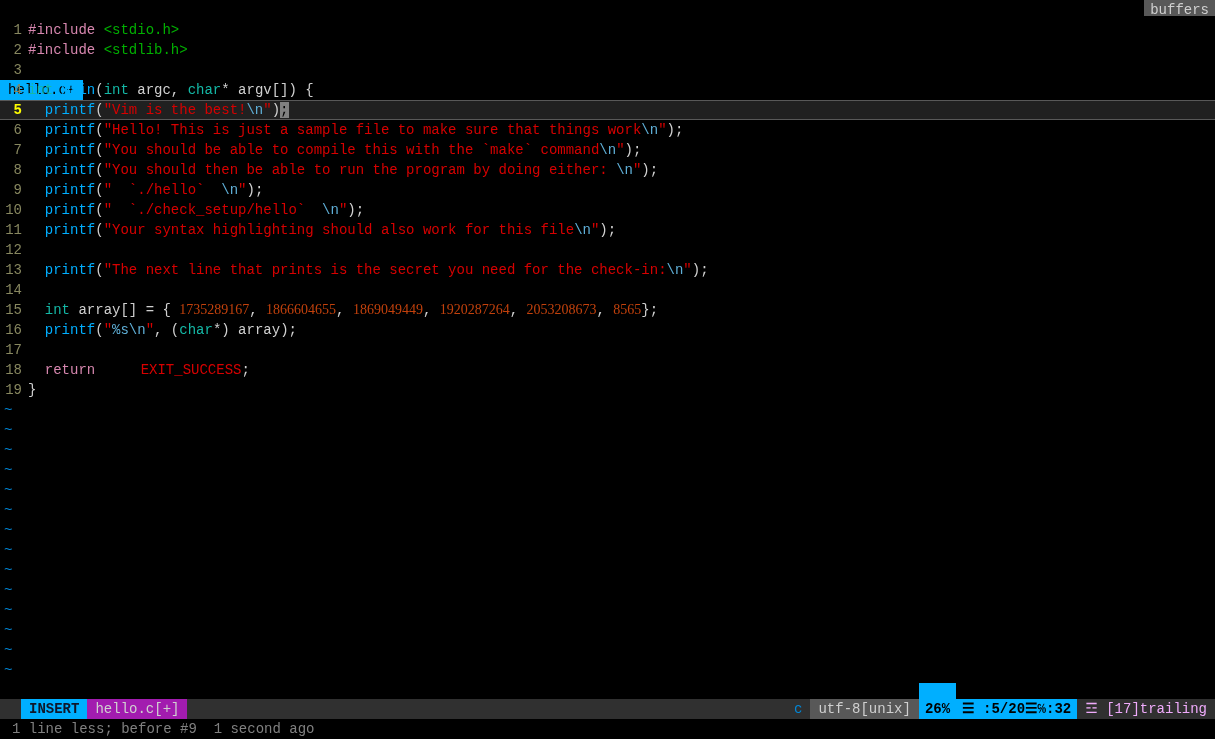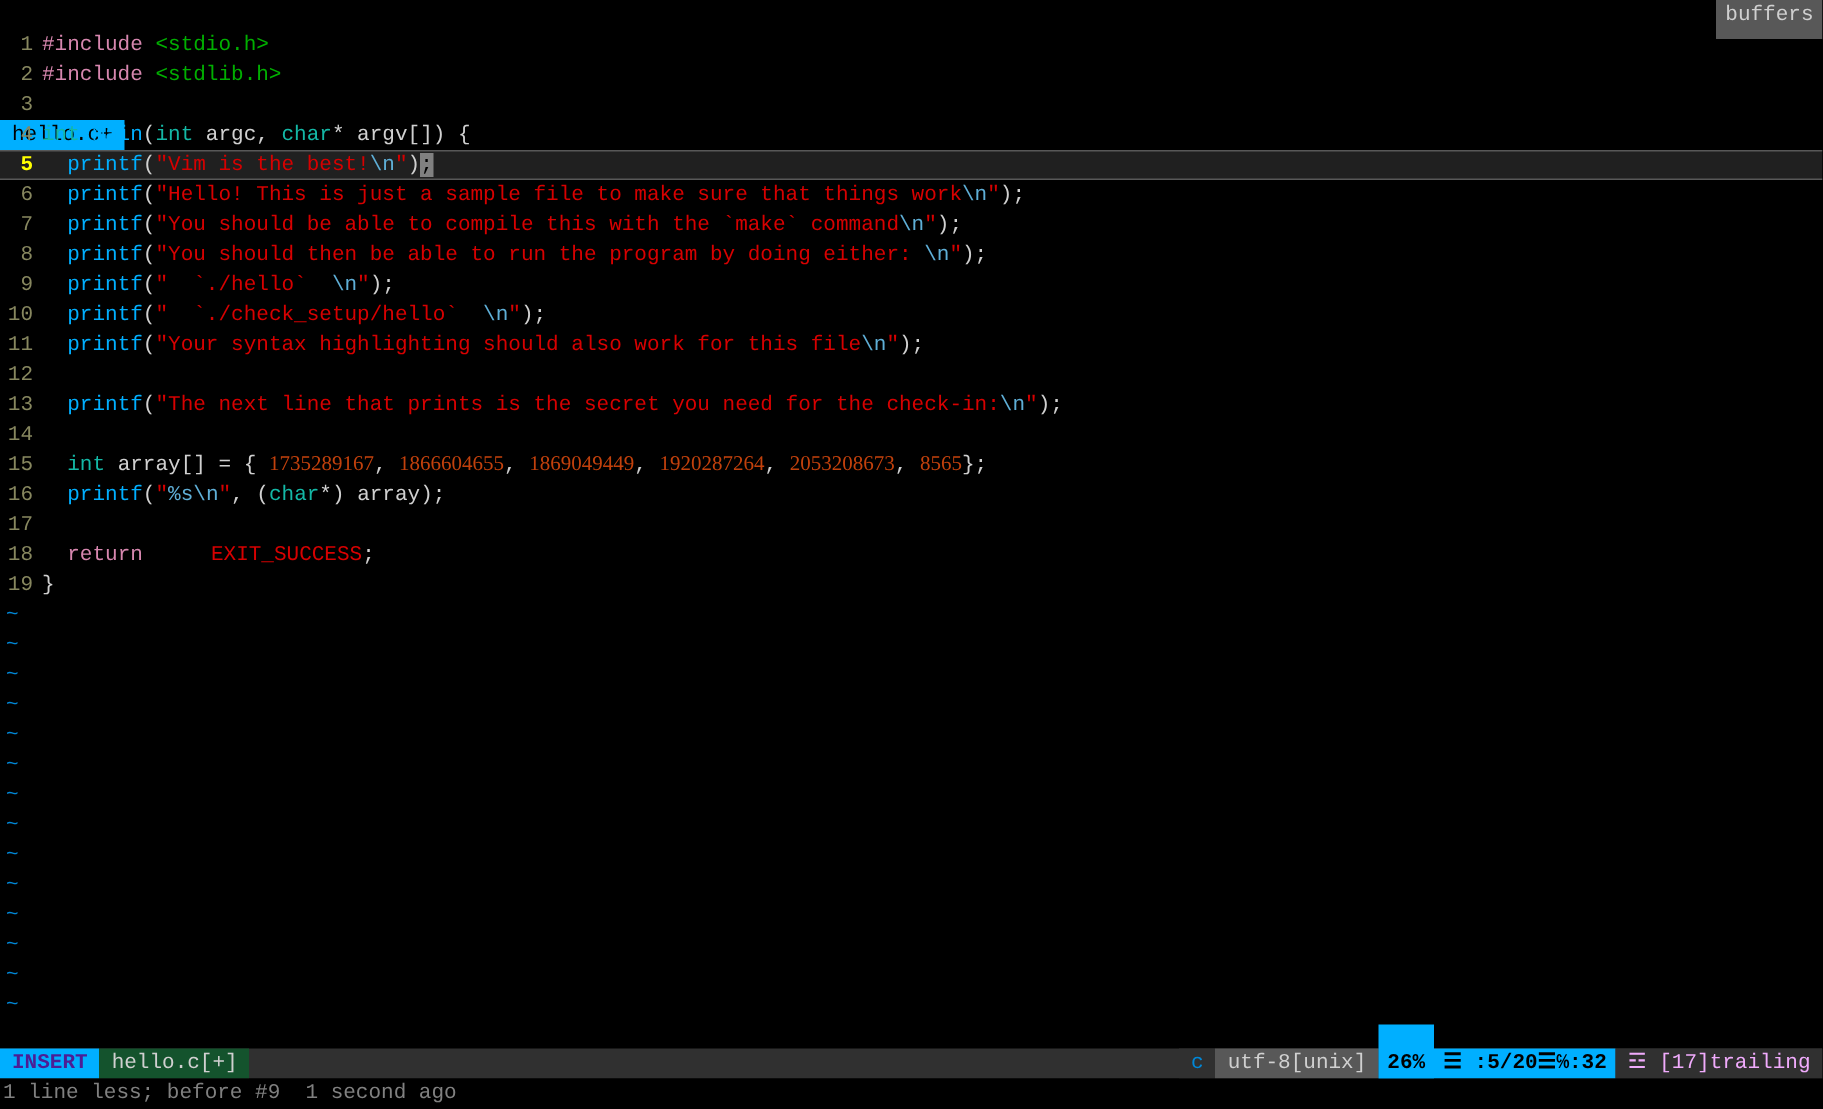--- a/index.html
+++ b/index.html
@@ -27,21 +27,21 @@
     height: 20px;
     display: inline-block;
   }
   .buffers-indicator {
     position: absolute;
     right: 0;
     top: 0;
     background: #585858;
     color: #d0d0d0;
     padding: 0 6px;
-    height: 26px;
+    height: 16px;
   }
   .editor {
     position: absolute;
     top: 20px;
     left: 0;
     right: 0;
     bottom: 40px;
   }
   .line {
     display: flex;
@@ -79,45 +79,46 @@
     left: 0;
     right: 0;
     bottom: 20px;
     height: 20px;
     background: #303030;
     display: flex;
     align-items: center;
   }
   .sl-mode {
     background: #00afff;
-    color: #4c1d95;
+    color: #0f172a;
     padding: 0 8px;
     font-weight: bold;
+    margin-left: 21px;
   }
   .sl-file {
-    background: #14532d;
+    background: #a21caf;
     color: #d0d0d0;
     padding: 0 8px;
   }
   .sl-spacer { flex: 1; }
   .sl-ft   { background: #303030; color: #0087d7; padding: 0 8px; }
   .sl-enc  { background: #585858; color: #d0d0d0; padding: 0 8px; }
   .sl-pct  { background: #00afff; color: #000000; padding: 16px 6px; font-weight: bold; }
   .sl-pos  { background: #00afff; color: #000000; padding: 0 6px; font-weight: bold; }
   .sl-warn { background: #303030; color: #f0abfc; padding: 0 8px; }
 
   .cmdline {
     position: absolute;
     left: 0;
     right: 0;
     bottom: 0;
     height: 20px;
     background: #000000;
     color: #808080;
-    padding-left: 2px;
+    padding-left: 12px;
     overflow: hidden;
   }
 </style>
 </head>
 <body>
 
 
 
 <div class="tabbar">
   <span class="tab">hello.c+</span>

